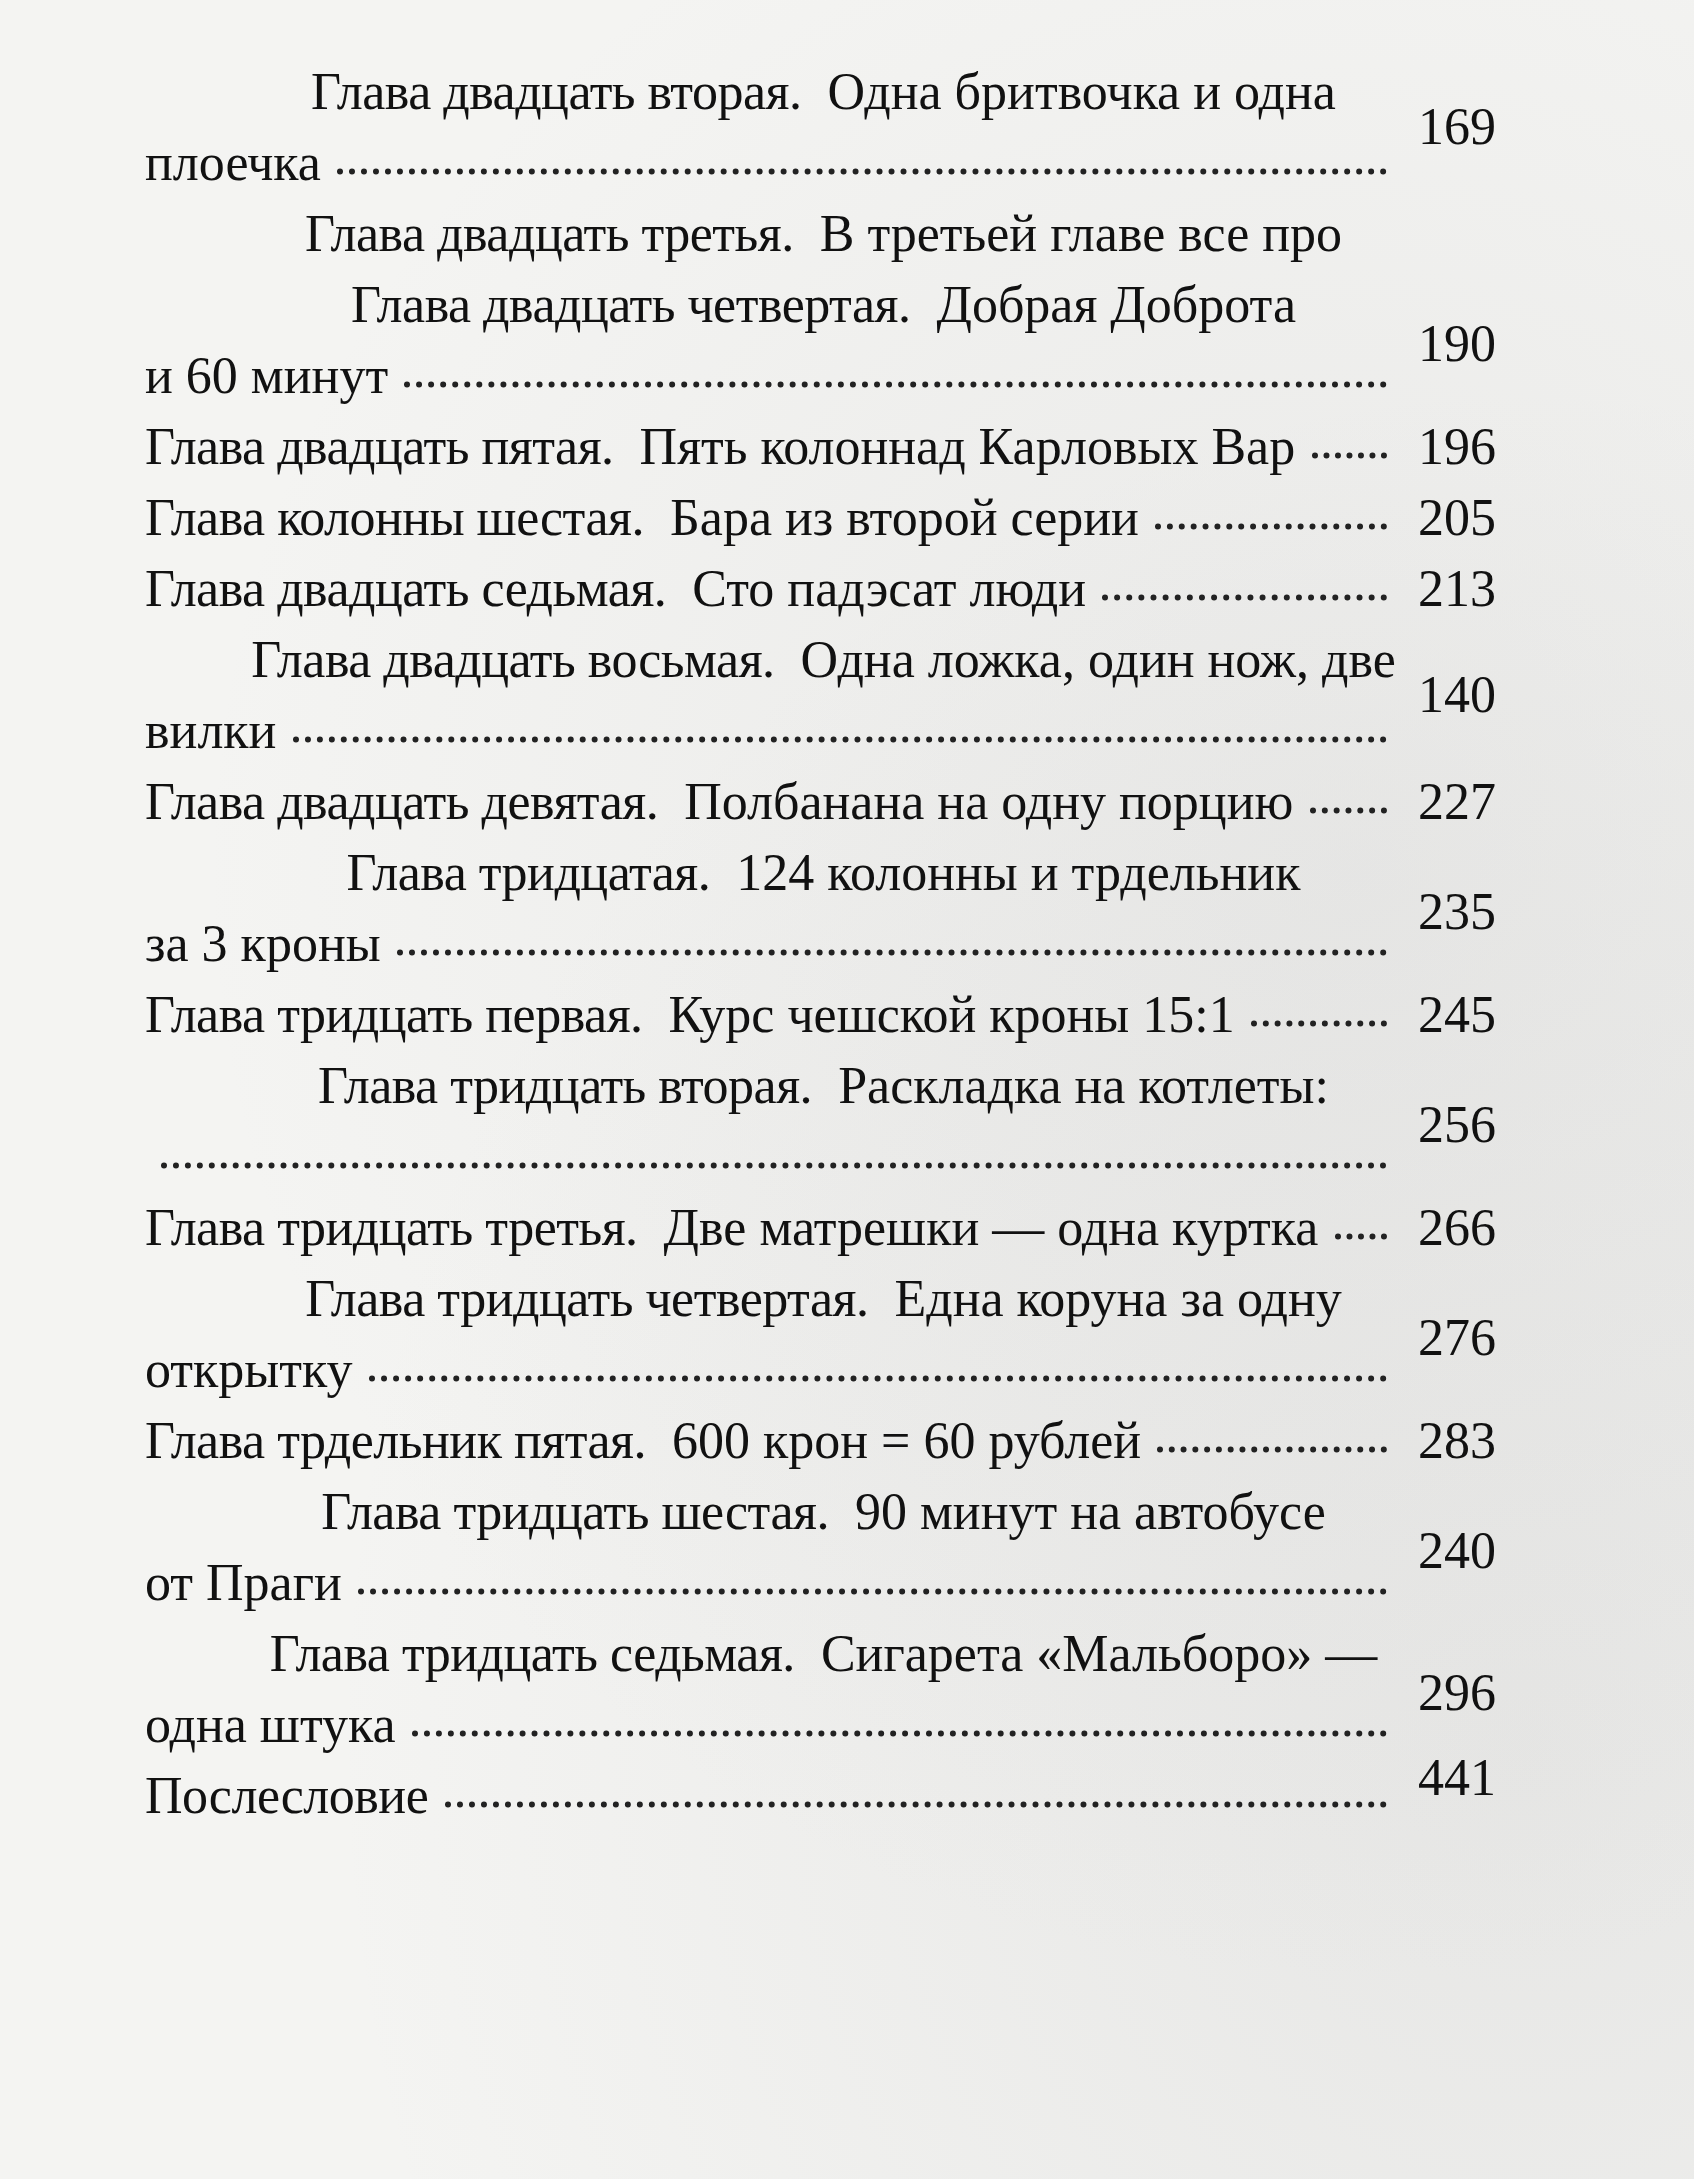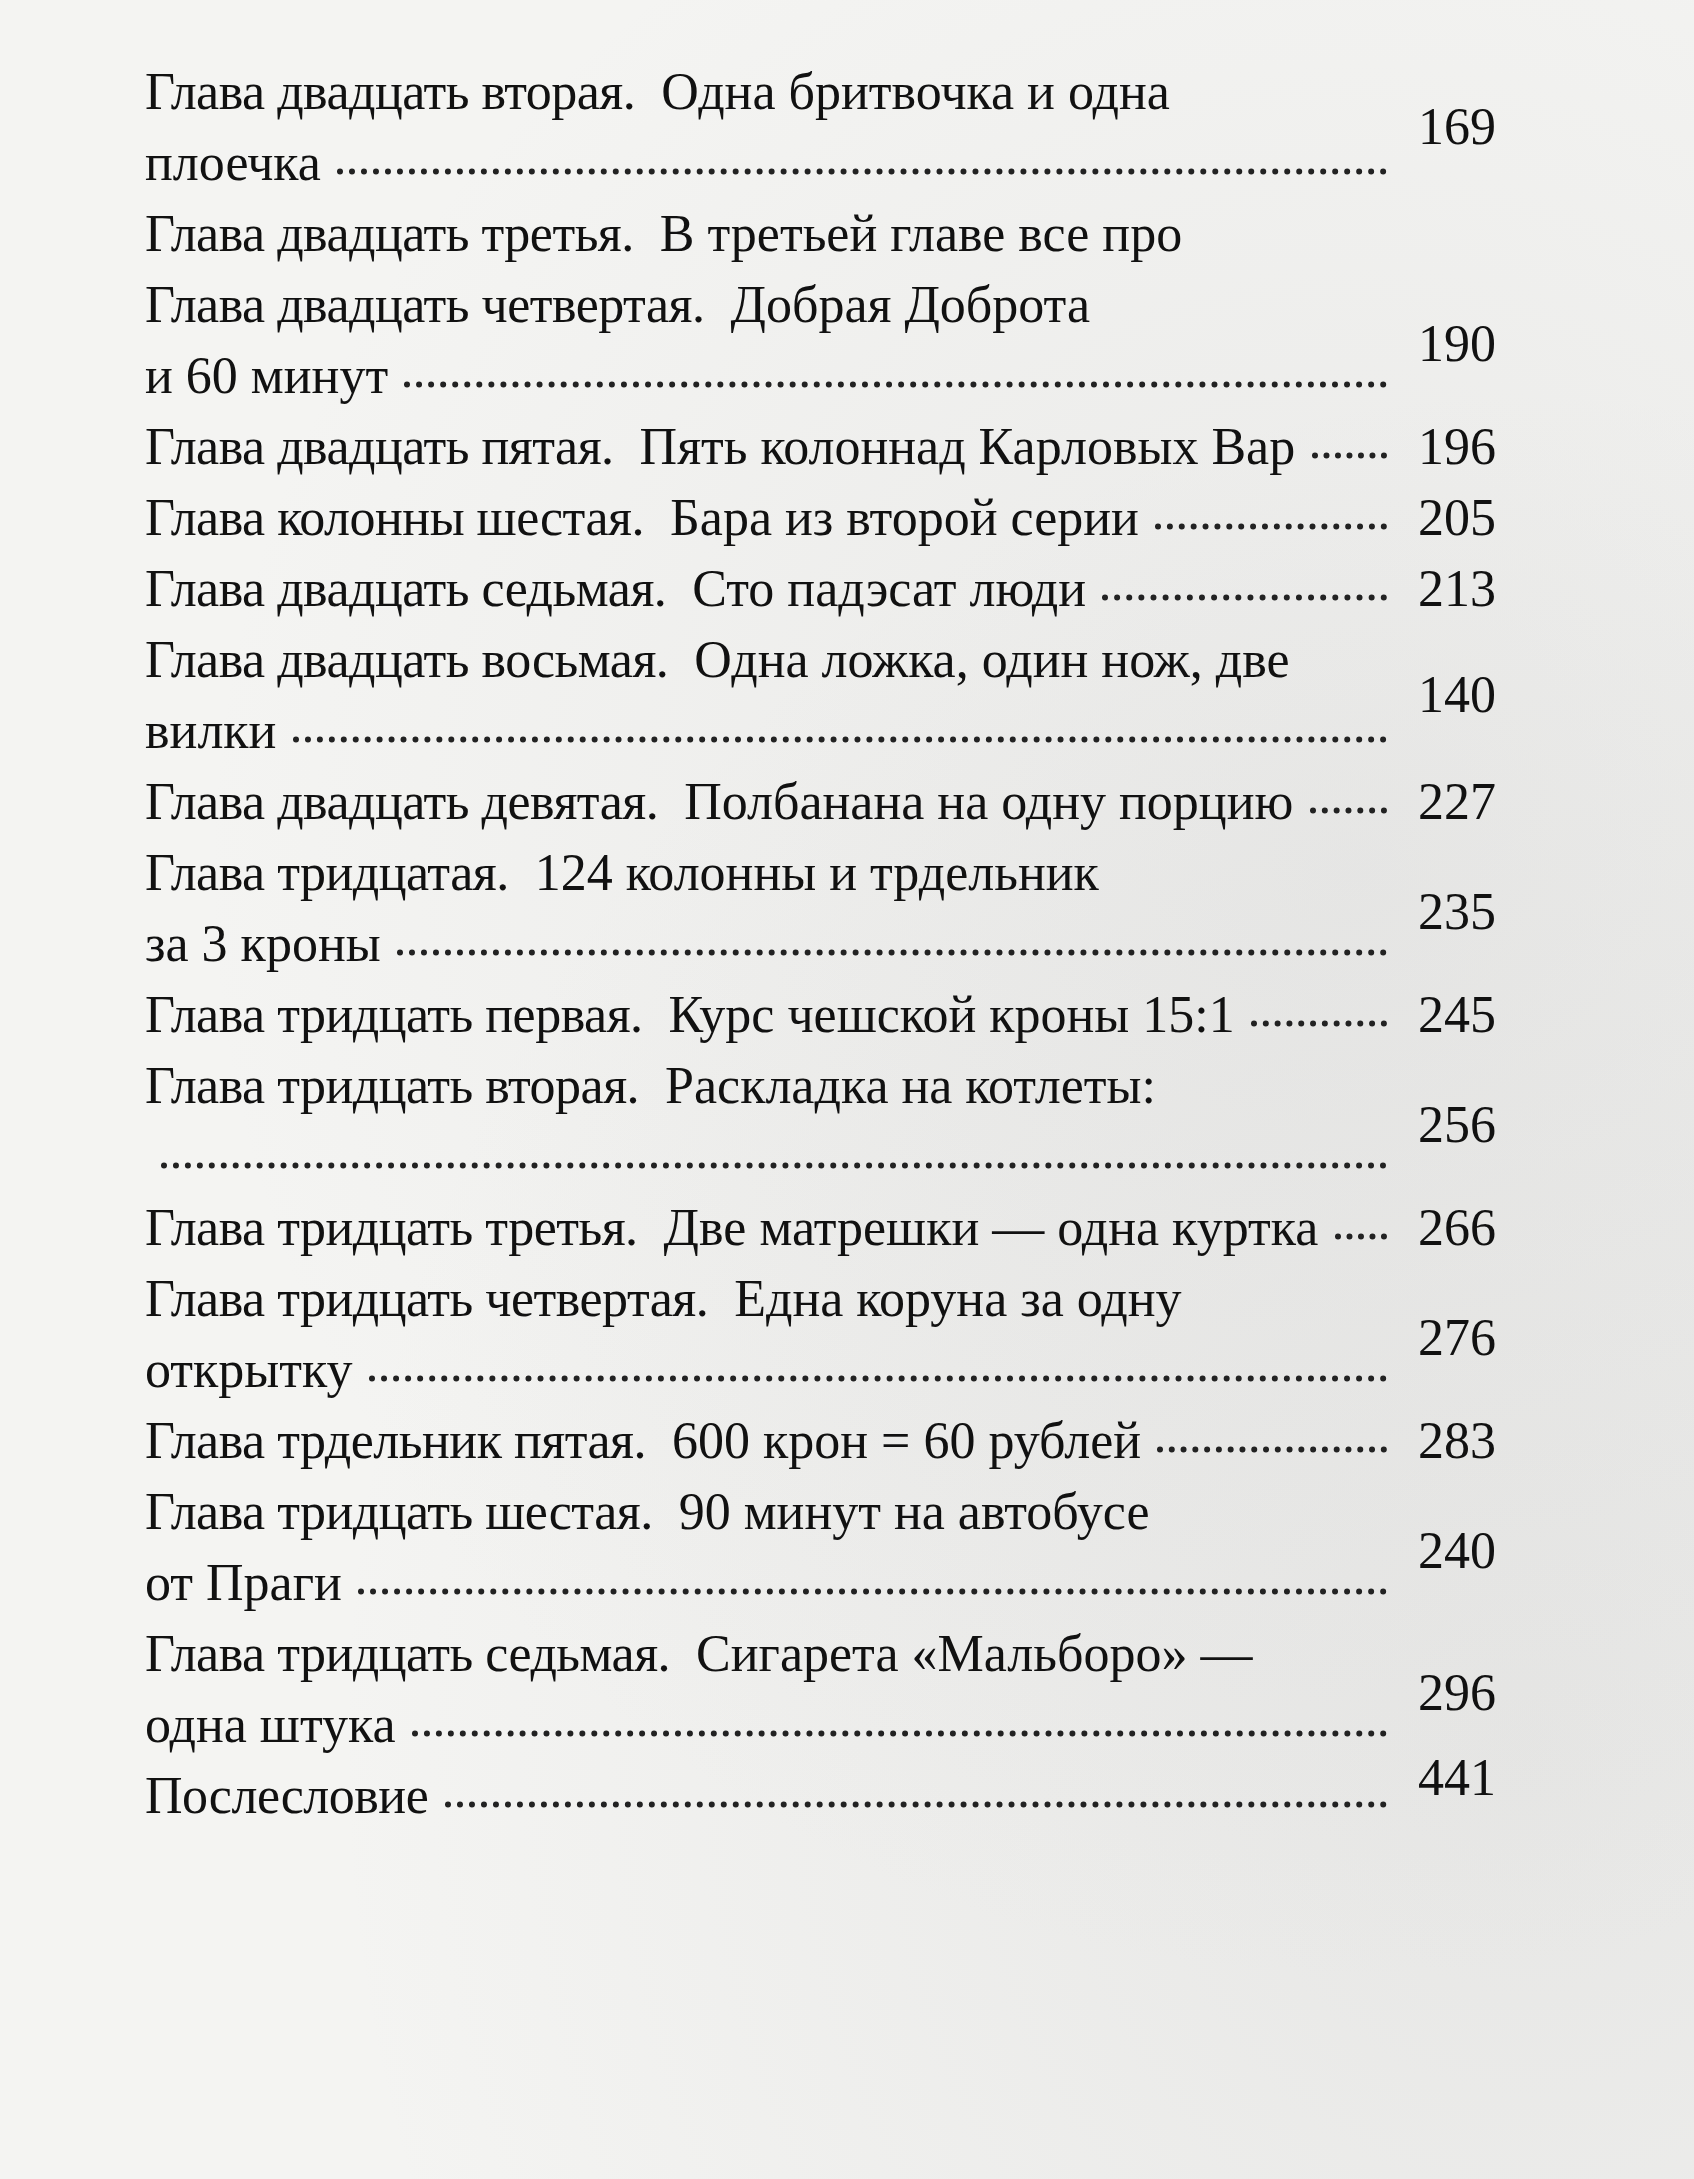--- a/index.html
+++ b/index.html
@@ -15,21 +15,21 @@
     background:
       radial-gradient(ellipse at 80% 40%, rgba(200,200,200,0.25), transparent 60%),
       radial-gradient(ellipse at 90% 80%, rgba(190,190,190,0.25), transparent 55%),
       #f4f4f2;
   }
   .toc {
     position:absolute; left:145px; top:56px; width:1465px;
   }
   .entry { position:relative; font-size:52px; line-height:71px; }
   .entry .line { display:flex; align-items:baseline; white-space:nowrap; }
-  .entry .title-line { width:1357px; }
+  .entry .title-line { width:1357px;justify-content:center; }
   .entry .last-line { width:1357px; }
   .leader {
     flex:1; margin:0 12.7px 0 16.3px; height:0;
     border-bottom:6.3px dotted #222;
     transform:translateY(-5.4px);
     min-width:27px;
   }
   .page-num {
     font-size:52px; margin-left:12.7px; min-width:90px; text-align:center;
   }

